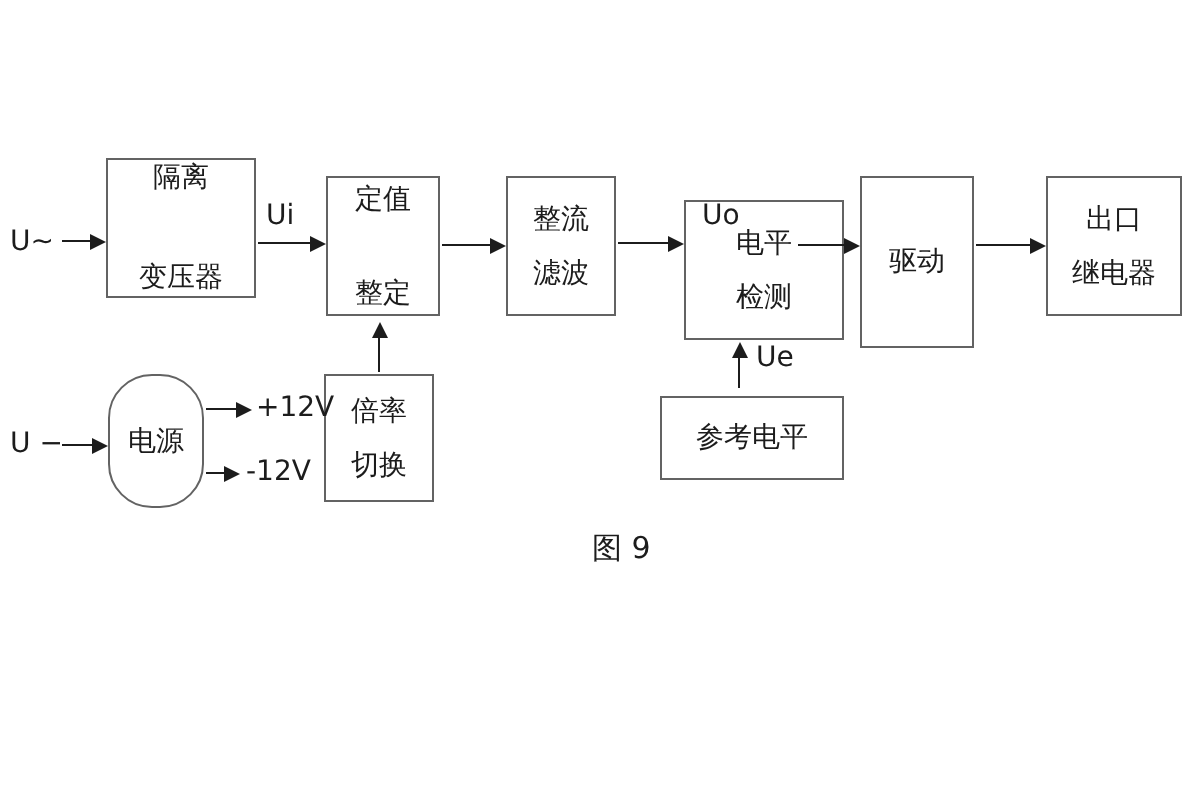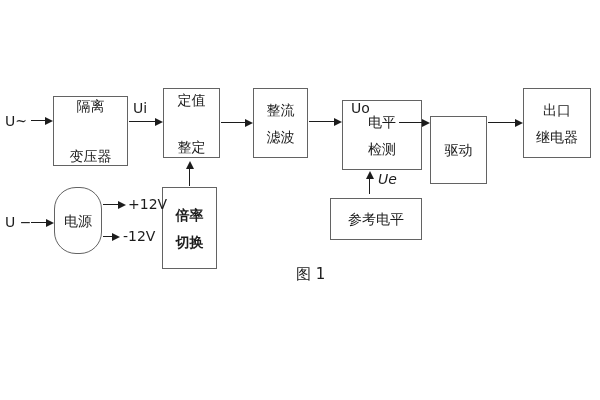--- a/index.html
+++ b/index.html
@@ -68,71 +68,71 @@
     font-size: 15px;
     line-height: 1;
     white-space: nowrap;
   }
 </style>
 </head>
 <body>
 
 <div id="canvas">
 
-  <div class="box" style="left:53px; top:96px; width:75px; height:70px;gap:36px;">
+  <div class="box" style="left:53px; top:79px; width:75px; height:70px;gap:36px;">
     <span>隔离</span>
     <span>变压器</span>
   </div>
 
   <div class="box" style="left:163px; top:88px; width:57px; height:70px;gap:33px;">
     <span>定值</span>
     <span>整定</span>
   </div>
 
   <div class="box" style="left:253px; top:88px; width:55px; height:70px;">
     <span>整流</span>
     <span>滤波</span>
   </div>
 
   <div class="box" style="left:342px; top:100px; width:80px; height:70px;justify-content:center;">
     <span>电平</span>
     <span>检测</span>
   </div>
 
-  <div class="box" style="left:430px; top:88px; width:57px; height:68px;margin-top:28px;">
+  <div class="box" style="left:430px; top:88px; width:57px; height:86px;">
     <span>驱动</span>
 
   </div>
 
   <div class="box" style="left:523px; top:88px; width:68px; height:70px;">
     <span>出口</span>
     <span>继电器</span>
   </div>
 
   <div class="box" style="left:54px; top:187px; width:48px; height:67px;border-radius:22px;">
     <span>电源</span>
 
   </div>
 
-  <div class="box" style="left:162px; top:187px; width:55px; height:82px;font-weight:bold;">
+  <div class="box" style="left:162px; top:187px; width:55px; height:64px;">
     <span>倍率</span>
     <span>切换</span>
   </div>
 
   <div class="box" style="left:330px; top:198px; width:92px; height:42px; gap:0;">
     <span>参考电平</span>
 
   </div>
 
   <div class="siglabel" style="left:5px; top:114px;">U~</div>
   <div class="siglabel" style="left:5px; top:215px;">U −</div>
 
   <div class="siglabel" style="left:133px; top:101px;">Ui</div>
   <div class="siglabel" style="left:311px; top:101px;margin-left:40px;">Uo</div>
-  <div class="siglabel" style="left:378px; top:172px;font-style:italic;">Ue</div>
+  <div class="siglabel" style="left:378px; top:172px;">Ue</div>
   <div class="siglabel" style="left:128px; top:197px;">+12V</div>
   <div class="siglabel" style="left:123px; top:229px;">-12V</div>
 
   <div class="hline" style="left:31px; top:120px; width:16px;"></div>
   <div class="head-right" style="left:45px; top:117px;"></div>
 
   <div class="hline" style="left:129px; top:121px; width:27px;"></div>
   <div class="head-right" style="left:155px; top:118px;"></div>
 
   <div class="hline" style="left:221px; top:122px; width:25px;"></div>
@@ -155,15 +155,15 @@
 
   <div class="hline" style="left:103px; top:236px; width:10px;"></div>
   <div class="head-right" style="left:112px; top:233px;"></div>
 
   <div class="vline" style="left:189px; top:168px; height:18px;"></div>
   <div class="head-up" style="left:186px; top:161px;"></div>
 
   <div class="vline" style="left:369px; top:178px; height:16px;"></div>
   <div class="head-up" style="left:366px; top:171px;"></div>
 
-  <div class="caption" style="left:296px; top:267px;">图 1</div>
+  <div class="caption" style="left:296px; top:267px;">图 9</div>
 
 </div>
 
 </body></html>

